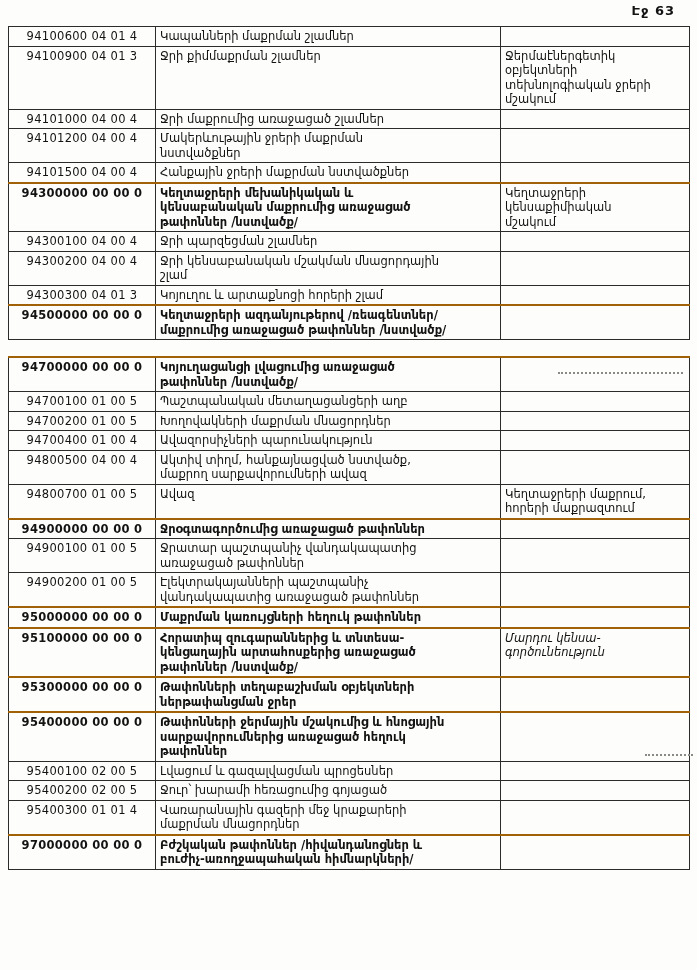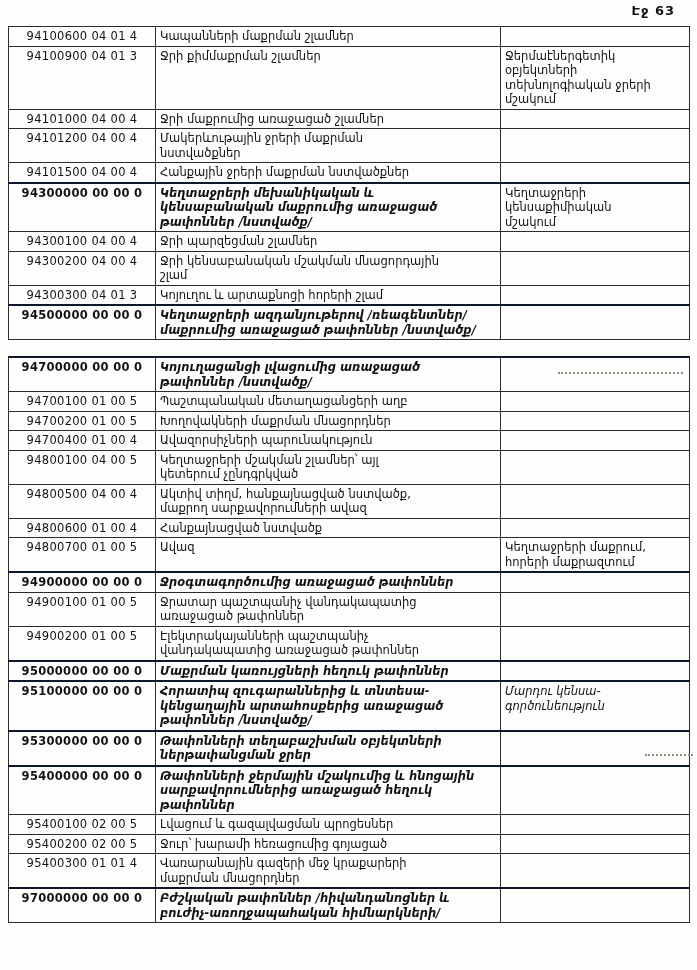--- a/index.html
+++ b/index.html
@@ -21,23 +21,23 @@
     border-collapse:collapse;table-layout:fixed;
   }
   td{
     border:1px solid #2b2b2b;
     font-size:11.5px;line-height:14.5px;
     padding:2px 4px;vertical-align:top;
     white-space:pre-line;
     overflow:hidden;
   }
   td.code{letter-spacing:0.3px;white-space:nowrap;text-align:center;}
-  tr.section td{border-top:2px solid #0f172a;}
+  tr.section td{border-top:2px solid #a16207;}
   tr.section td.code{font-weight:bold;}
-  tr.section td.desc{font-weight:bold;font-style:italic;}
+  tr.section td.desc{font-weight:bold;}
   tr.note-italic td.note{font-style:italic;}
   tr.spacer td{border-left:none;border-right:none;height:16px;padding:0;}
   .artifact-dots{
     position:absolute;height:0;
     border-top:2px dotted #8a8a85;
   }
   .dots-1{left:558px;top:372px;width:125px;}
   .dots-2{left:645px;top:754px;width:48px;}
 </style>
 </head>
@@ -134,34 +134,23 @@
     <td class="code">94700200 01 00 5</td>
     <td class="desc">Խողովակների մաքրման մնացորդներ</td>
     <td class="note"></td>
   </tr>
         <tr>
     <td class="code">94700400 01 00 4</td>
     <td class="desc">Ավազորսիչների պարունակություն</td>
     <td class="note"></td>
   </tr>
         <tr>
-    <td class="code">94800100 04 00 5</td>
-    <td class="desc">Կեղտաջրերի մշակման շլամներ՝ այլ
-կետերում չընդգրկված</td>
-    <td class="note"></td>
-  </tr>
-        <tr>
     <td class="code">94800500 04 00 4</td>
     <td class="desc">Ակտիվ տիղմ, հանքայնացված նստվածք,
 մաքրող սարքավորումների ավազ</td>
-    <td class="note"></td>
-  </tr>
-        <tr>
-    <td class="code">94800600 01 00 4</td>
-    <td class="desc">Հանքայնացված նստվածք</td>
     <td class="note"></td>
   </tr>
         <tr>
     <td class="code">94800700 01 00 5</td>
     <td class="desc">Ավազ</td>
     <td class="note">Կեղտաջրերի մաքրում,
 հորերի մաքրազտում</td>
   </tr>
         <tr class="section">
     <td class="code">94900000 00 00 0</td>

